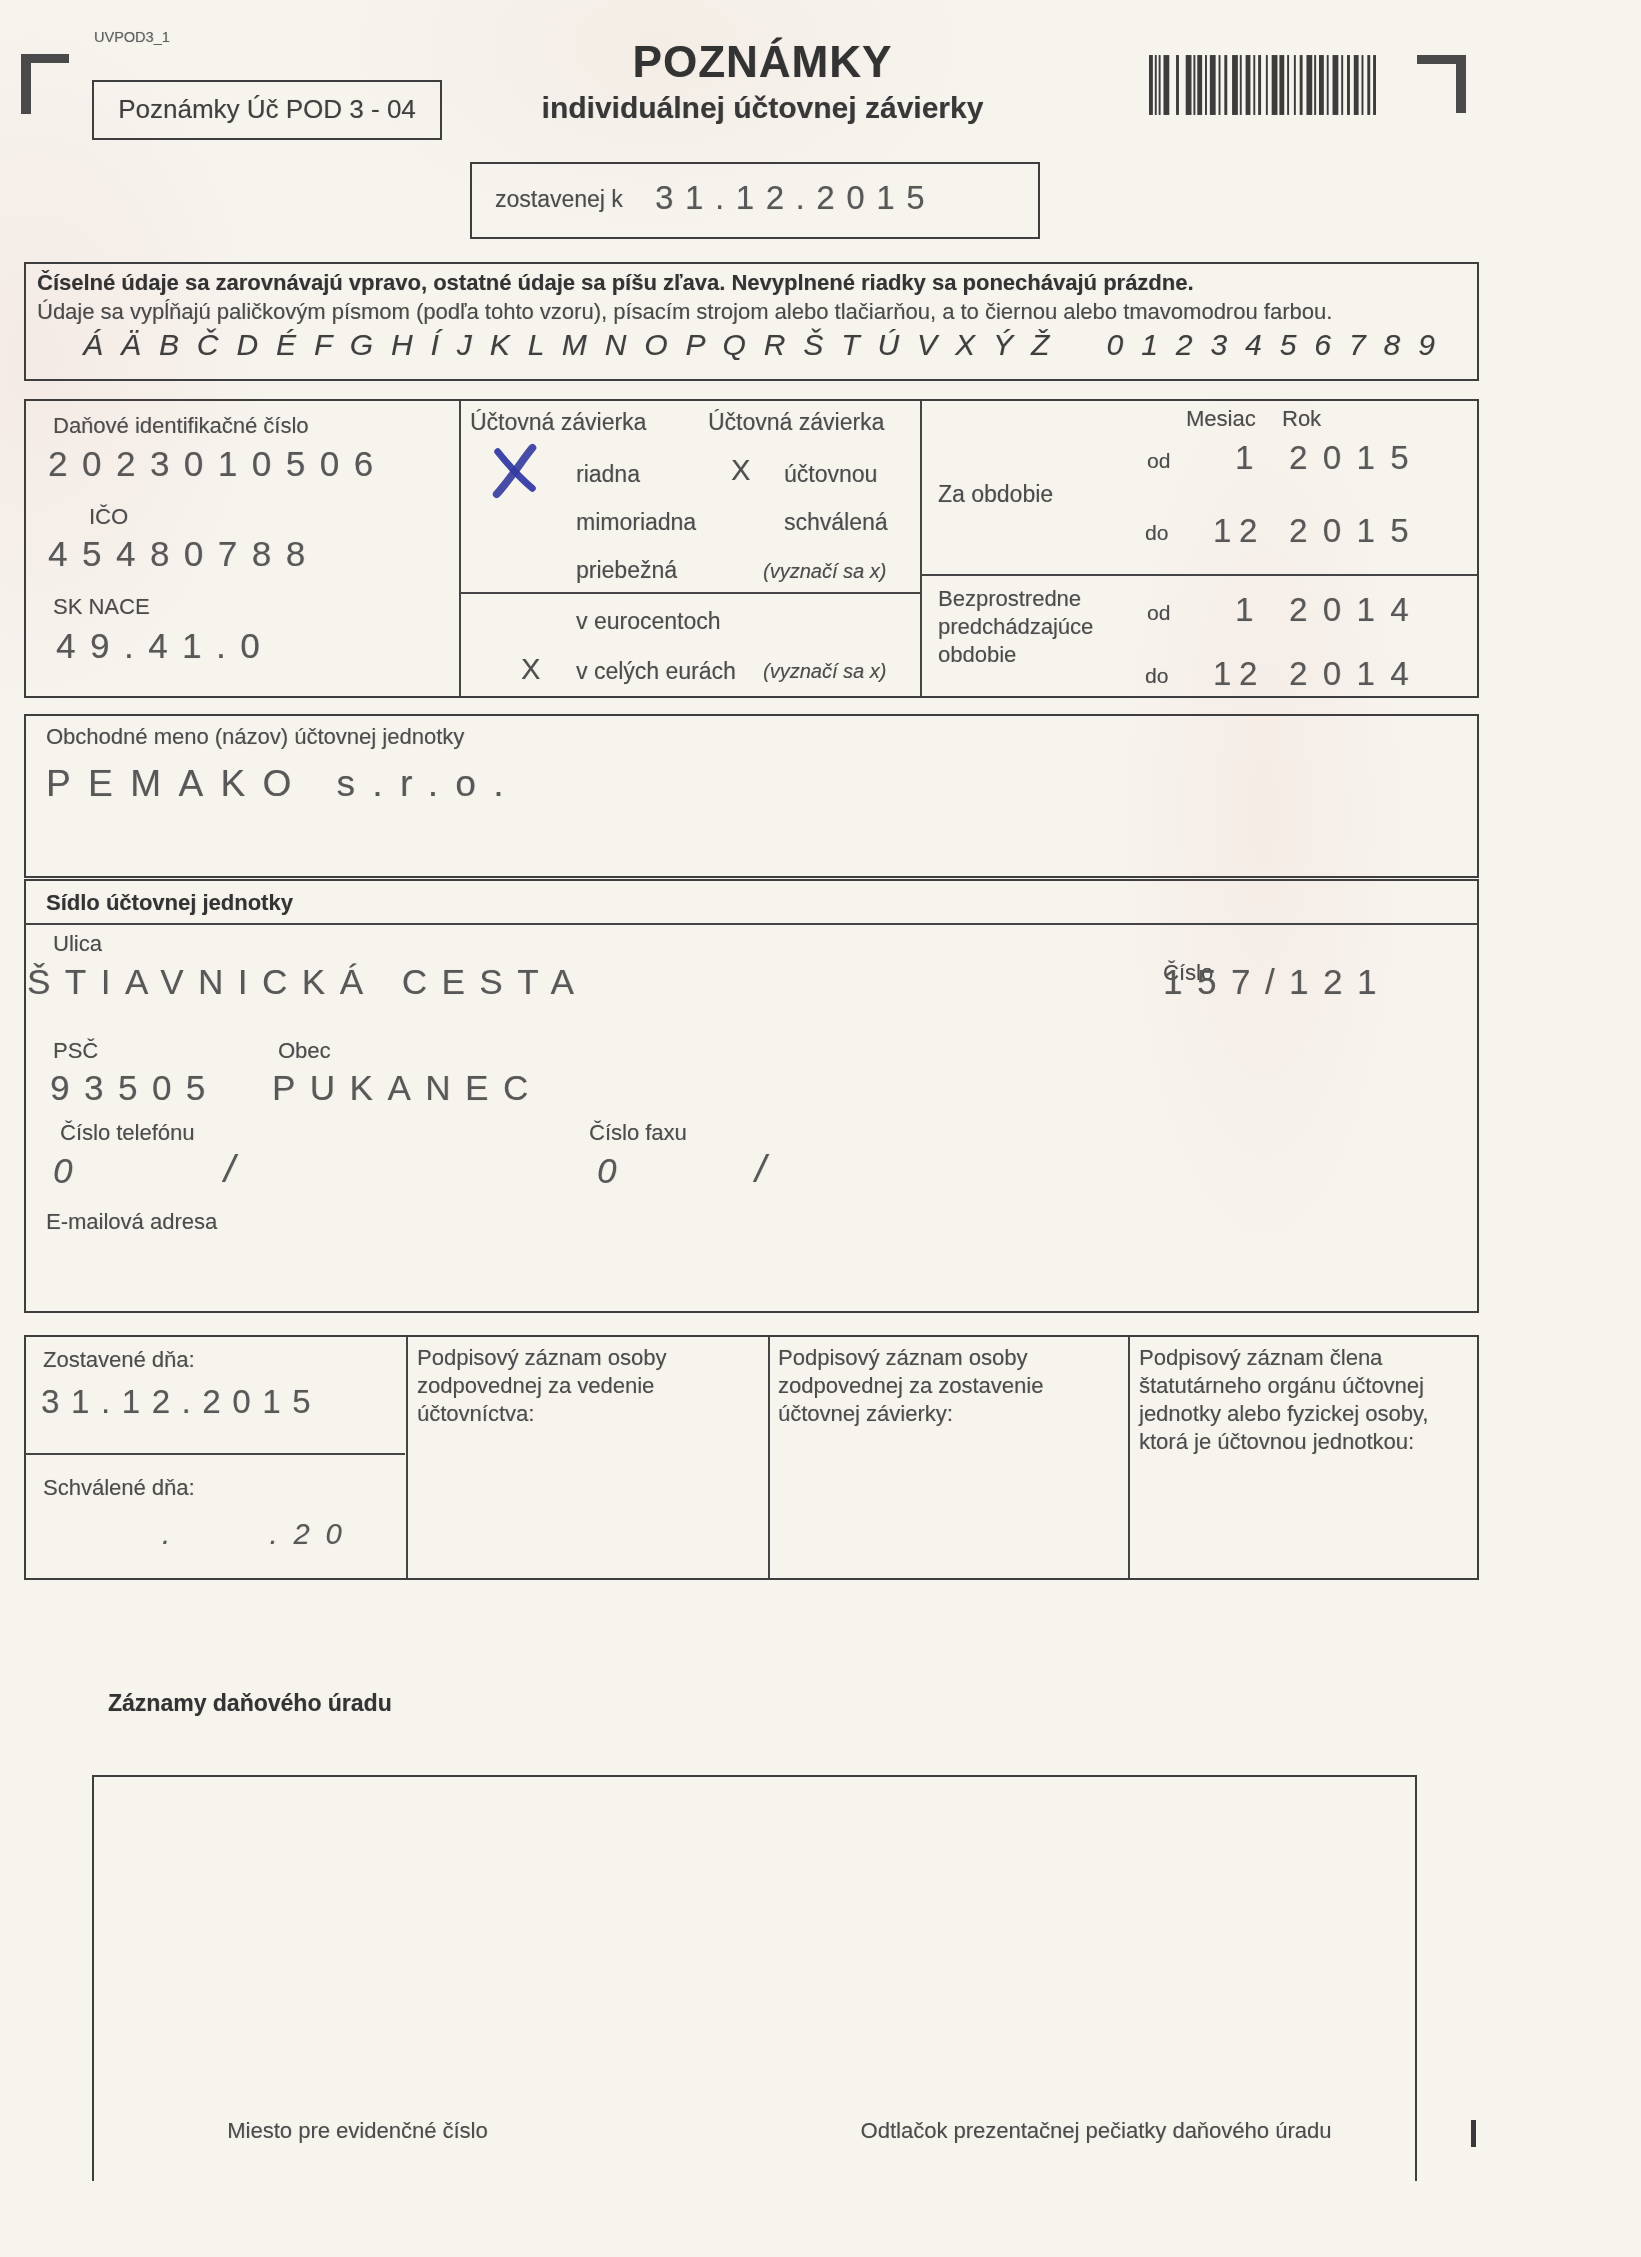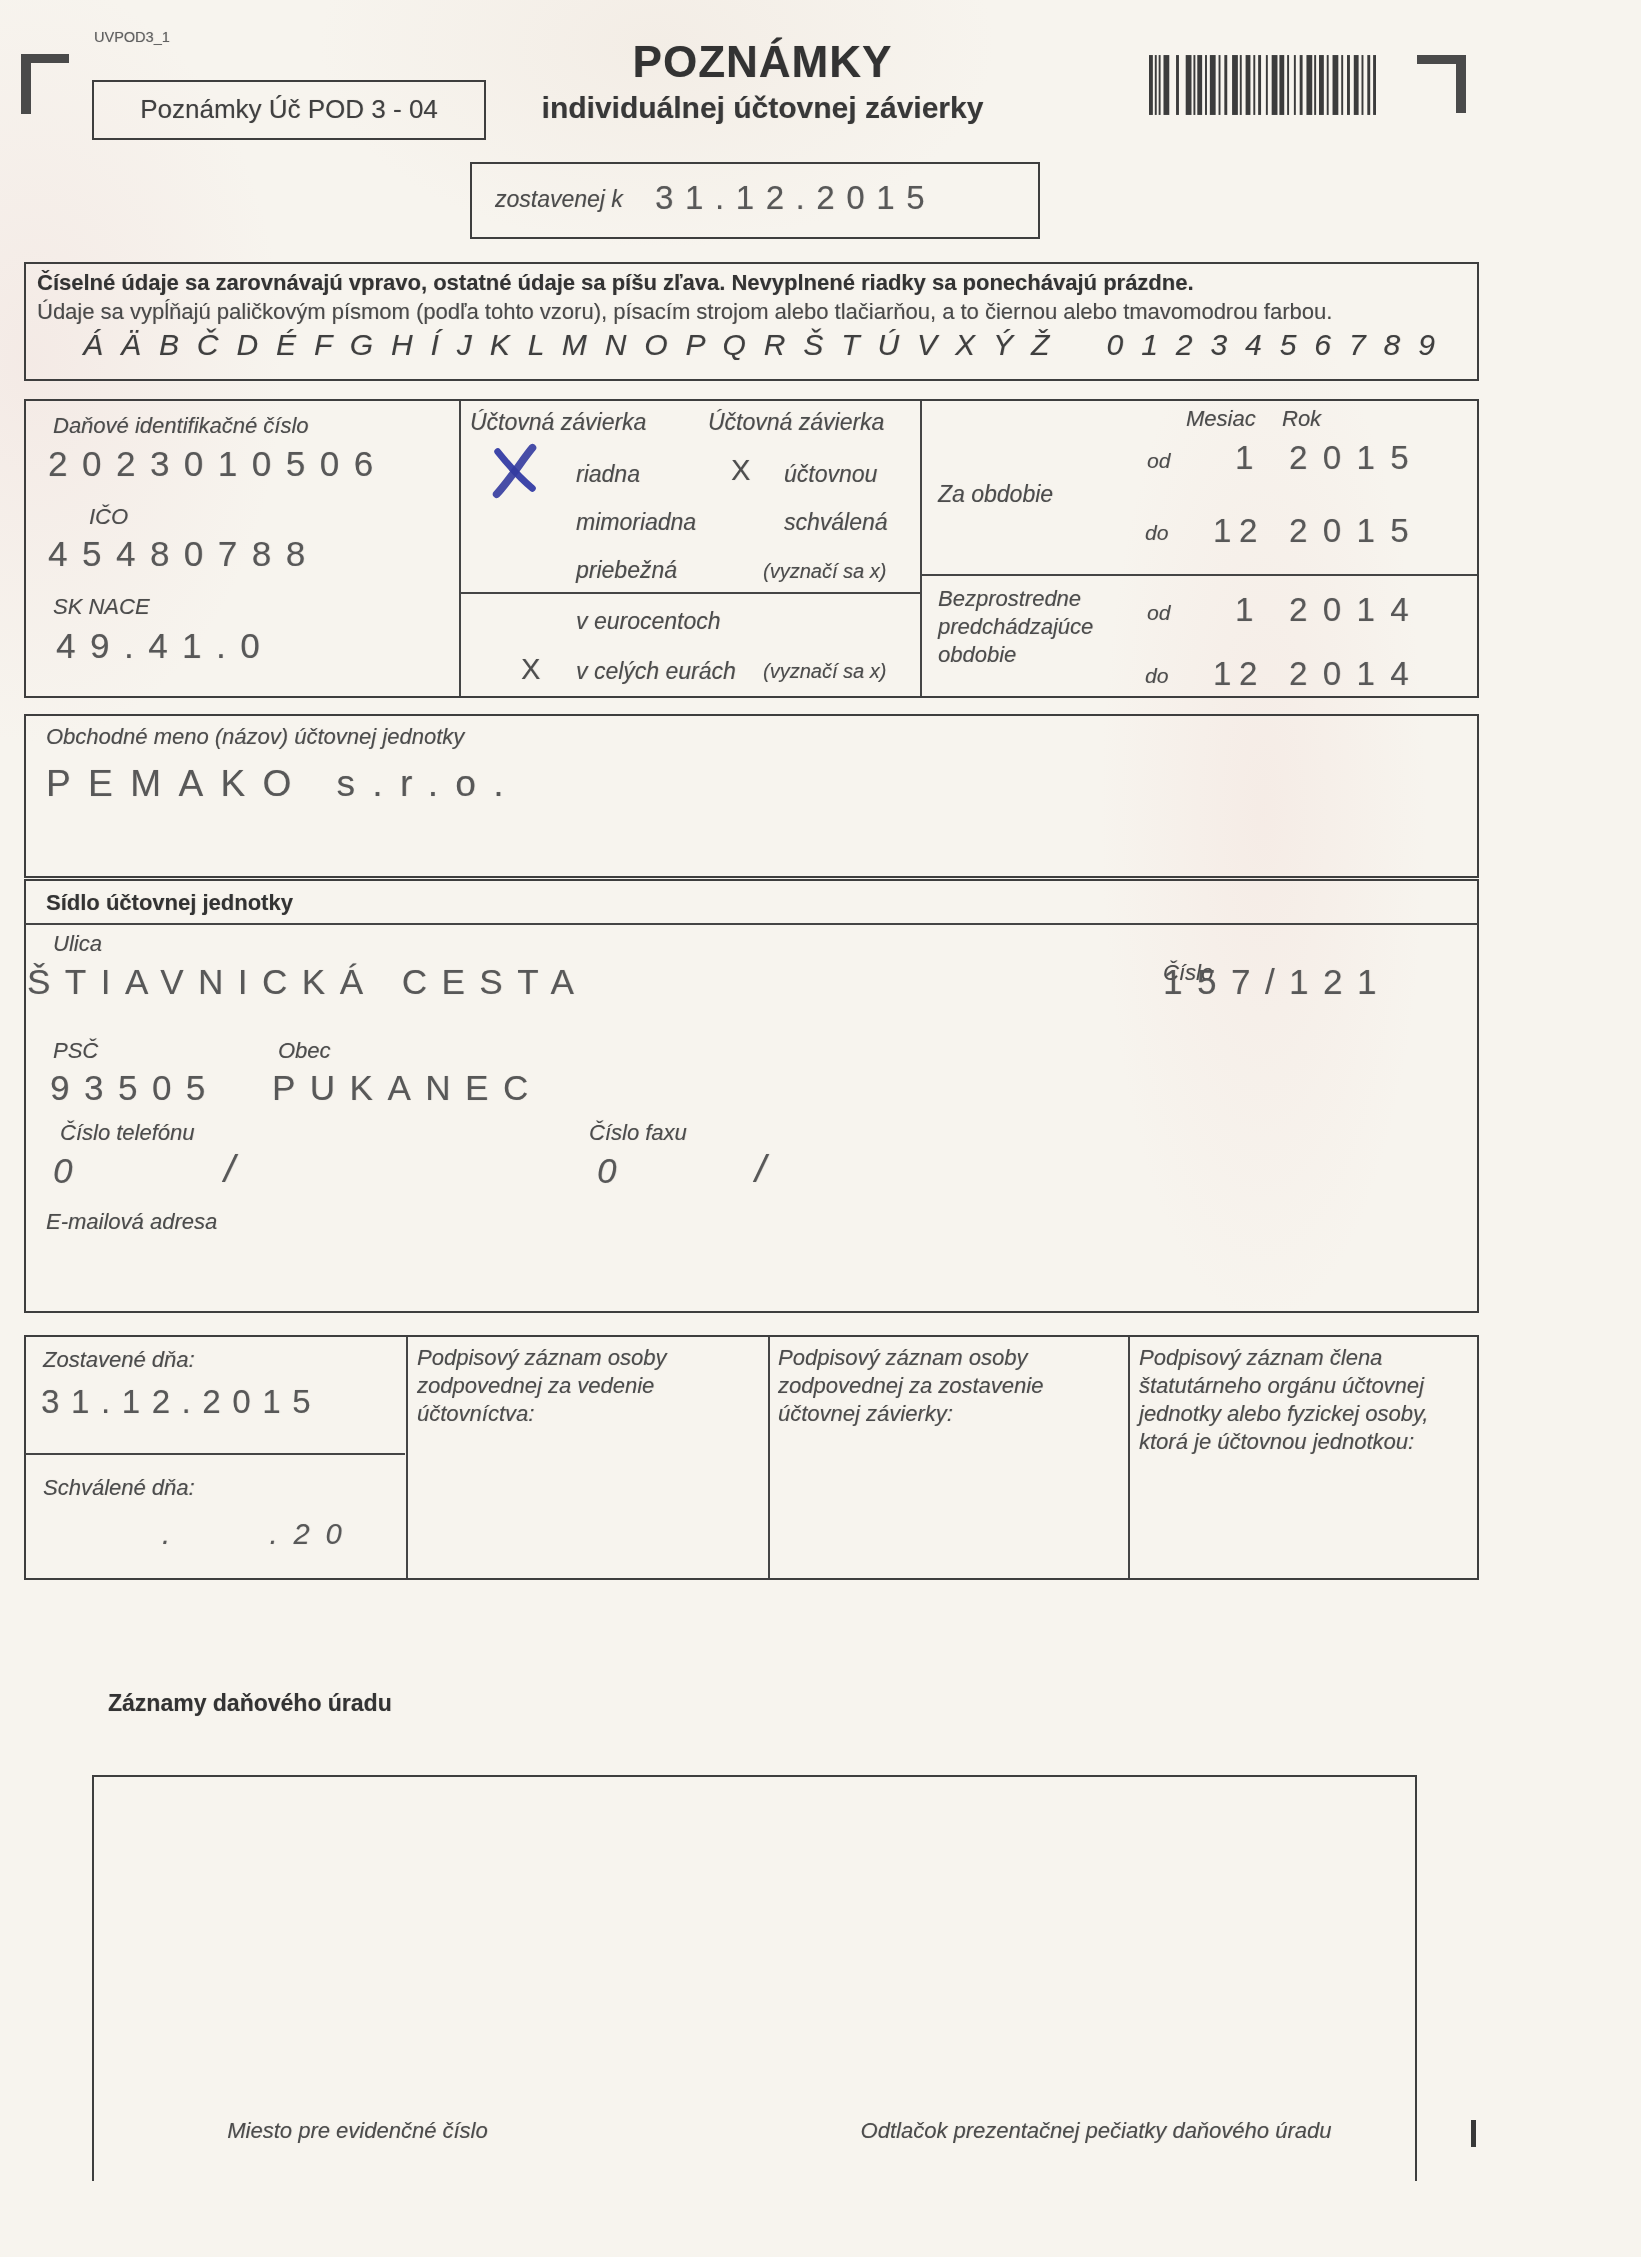--- a/index.html
+++ b/index.html
@@ -11,41 +11,41 @@
       radial-gradient(ellipse 483px 290px at 40% 2%, rgba(236,224,214,0.35), transparent 70%),
       #f7f4ee;
     font-family:"Liberation Sans", sans-serif;color:#4a4a4a;
   }
   .page *{box-sizing:border-box;}
   .abs{position:absolute;}
   .sc{text-shadow:0.4px 0.4px 0.8px rgba(70,70,70,0.35);}
   .box{position:absolute;border:2.9px solid #3e3e3e;}
   .vline{position:absolute;width:1.9px;background:#454545;}
   .hline{position:absolute;height:1.9px;background:#454545;}
-  .label{font-size:22px;color:#4c4c4c;font-style:italic;}
+  .label{font-size:22px;color:#4c4c4c;}
   .label-b{font-size:22px;font-weight:bold;color:#333;}
   .small{font-size:14.5px;color:#606060;}
   .value{font-size:35px;color:#585858;letter-spacing:14.5px;white-space:pre;}
   .value-md{font-size:33px;color:#585858;letter-spacing:11.6px;white-space:pre;}
   .value-it{font-style:italic;}
   .note{font-size:20px;font-style:italic;color:#4c4c4c;}
   .mark-x{font-size:29px;color:#4f4f4f;}
   .wrap{line-height:28px;}
   .pre{white-space:pre;margin-left:48px;}
 </style>
 </head>
 <body>
 
 <div class="page">
 
   <div class="abs" style="left:21px;top:54px;width:48px;height:60px;border-left:10.6px solid #4a4a4a;border-top:9.7px solid #4a4a4a;"></div>
   <div class="abs" style="left:1417px;top:55px;width:49px;height:58px;border-right:10.6px solid #4a4a4a;border-top:9.7px solid #4a4a4a;"></div>
 
   <div class="abs small sc" style="left:94px;top:29px;">UVPOD3_1</div>
-  <div class="box" style="left:92px;top:80px;width:394px;height:60px;">
+  <div class="box" style="left:92px;top:80px;width:350px;height:60px;">
     <div class="sc" style="font-size:26px;color:#404040;text-align:center;margin-top:11.6px;">Poznámky Úč POD 3 - 04</div>
   </div>
   <div class="abs sc" style="left:434px;top:37px;width:657px;text-align:center;font-size:44px;font-weight:bold;color:#333;letter-spacing:1px;">POZNÁMKY</div>
   <div class="abs sc" style="left:434px;top:91px;width:657px;text-align:center;font-size:30px;font-weight:bold;color:#383838;">individuálnej účtovnej závierky</div>
 
   <svg class="abs" style="left:1149px;top:55px;" width="227" height="60" viewBox="0 0 235 62">
     <g fill="#3c3c3c">
       <rect x="0" width="4" height="62"></rect>
         <rect x="6" width="2" height="62"></rect>
         <rect x="10" width="2" height="62"></rect>

